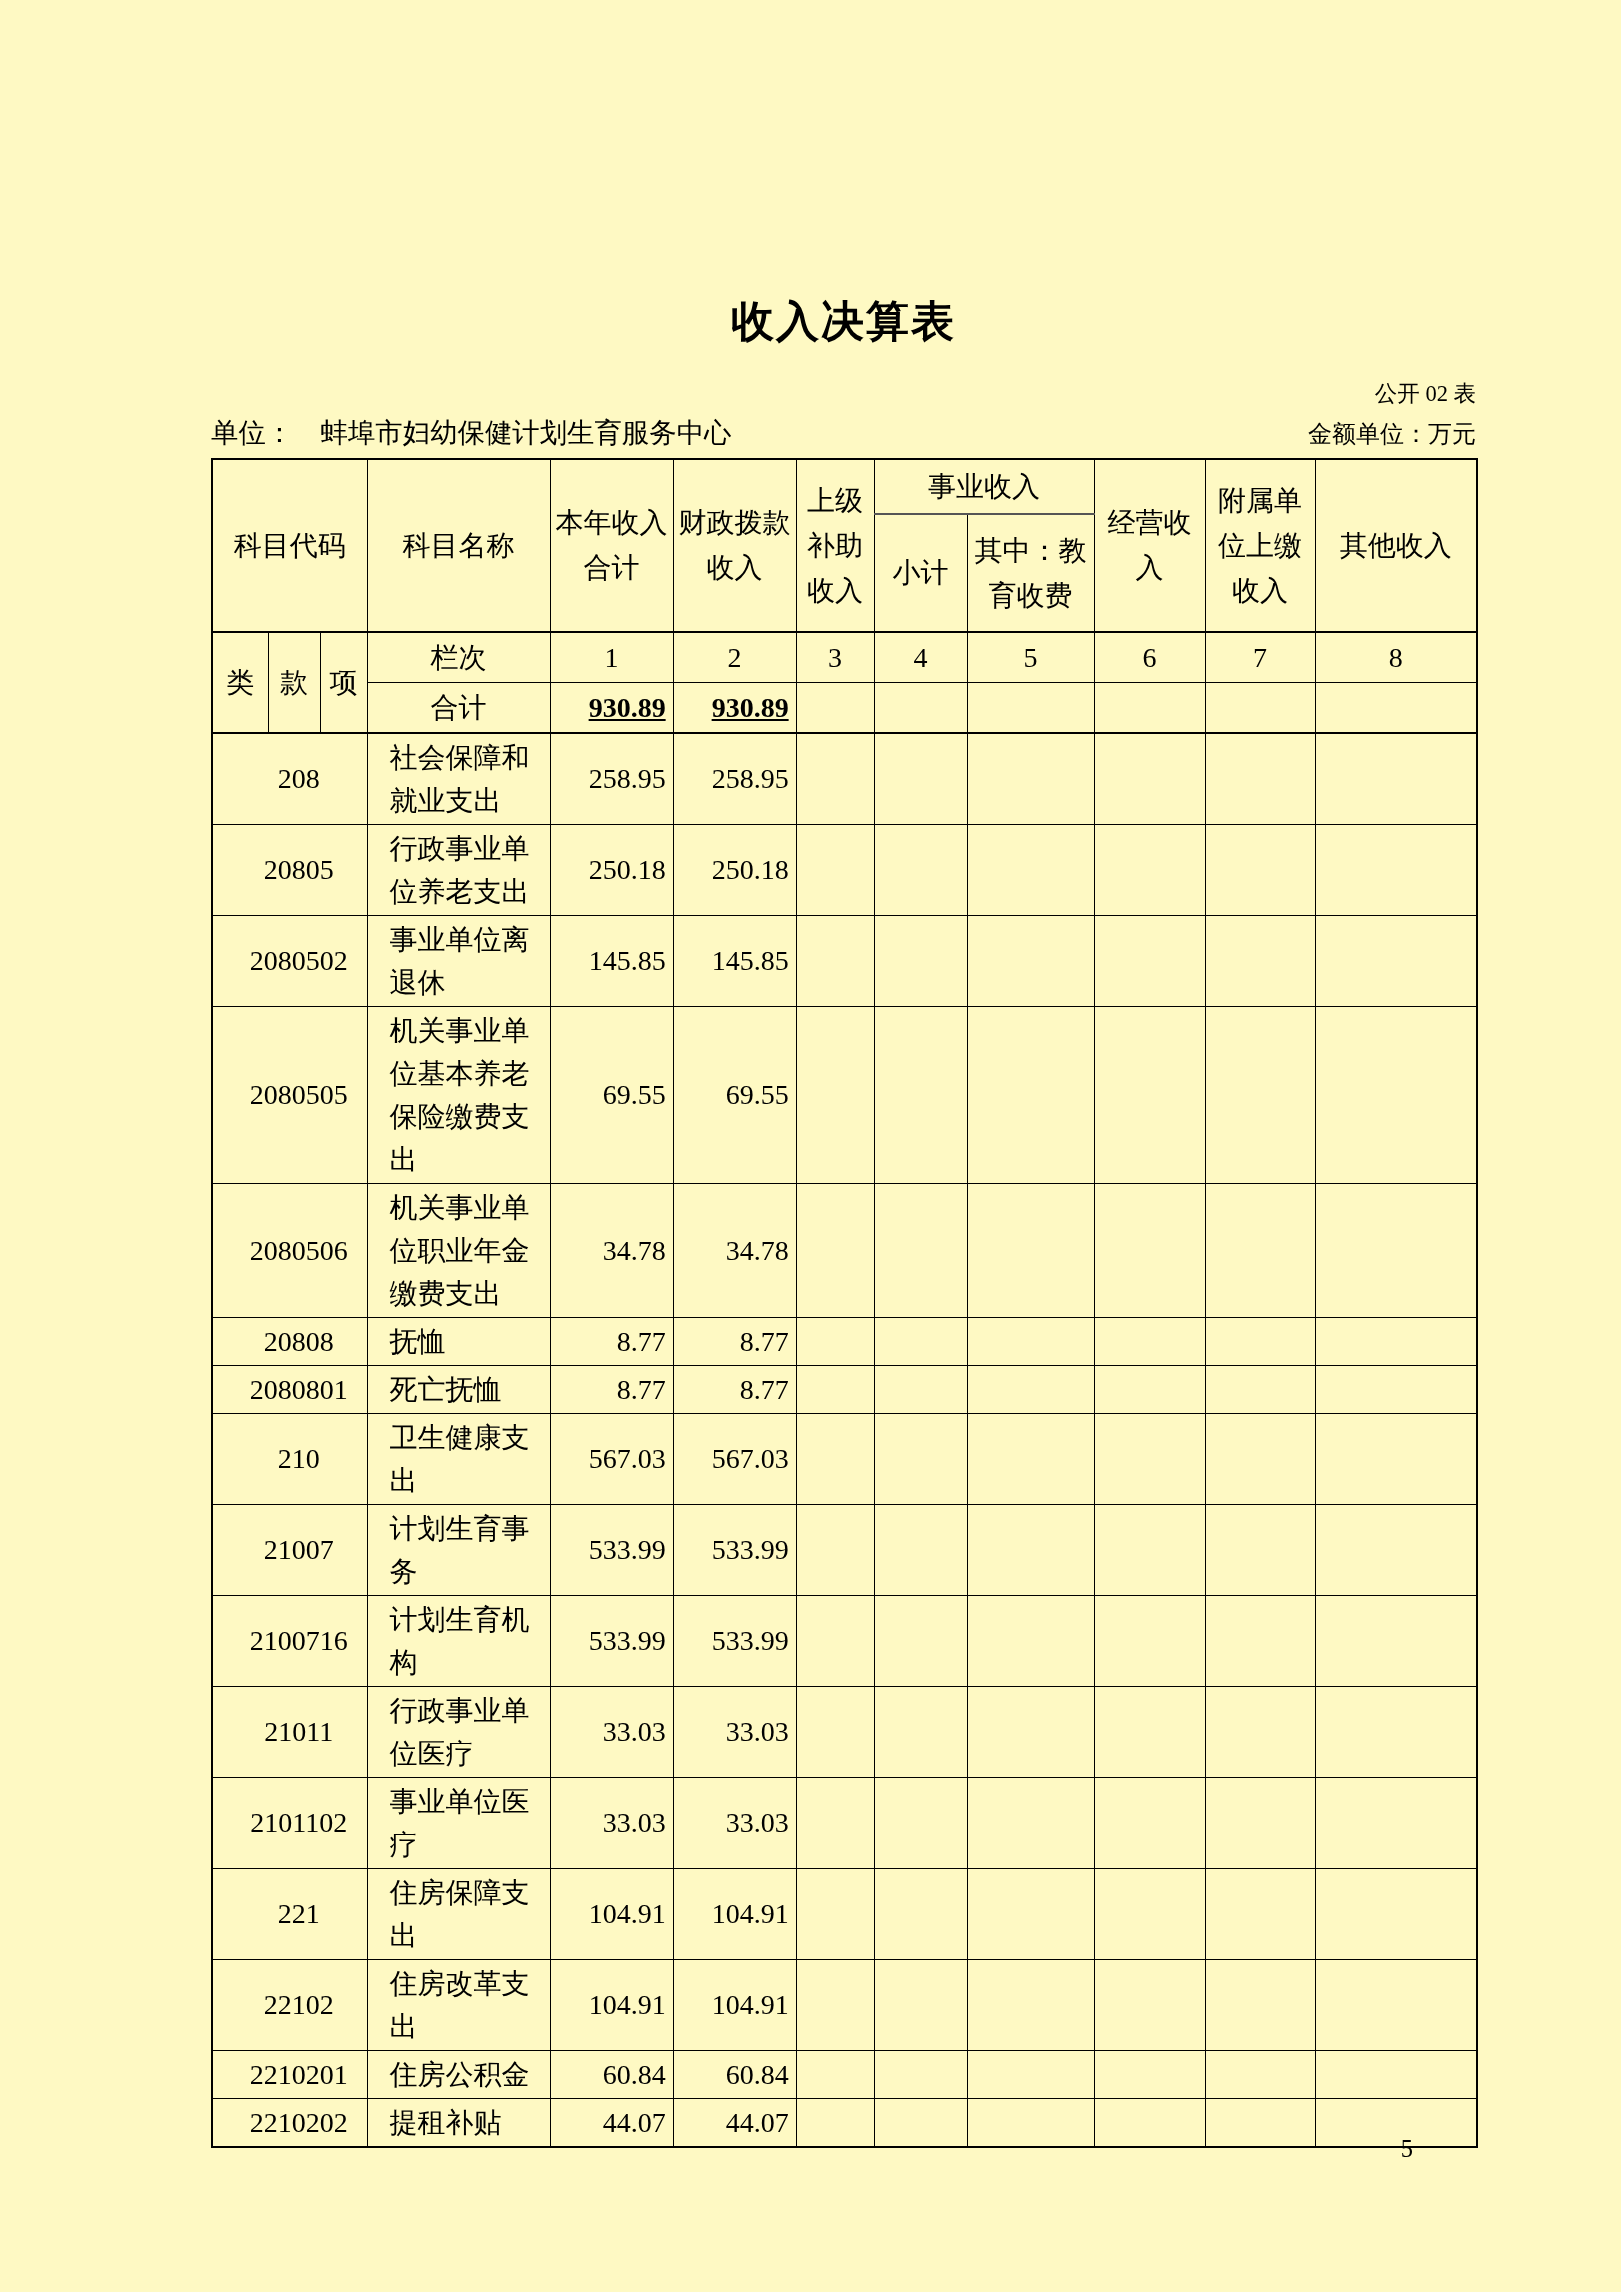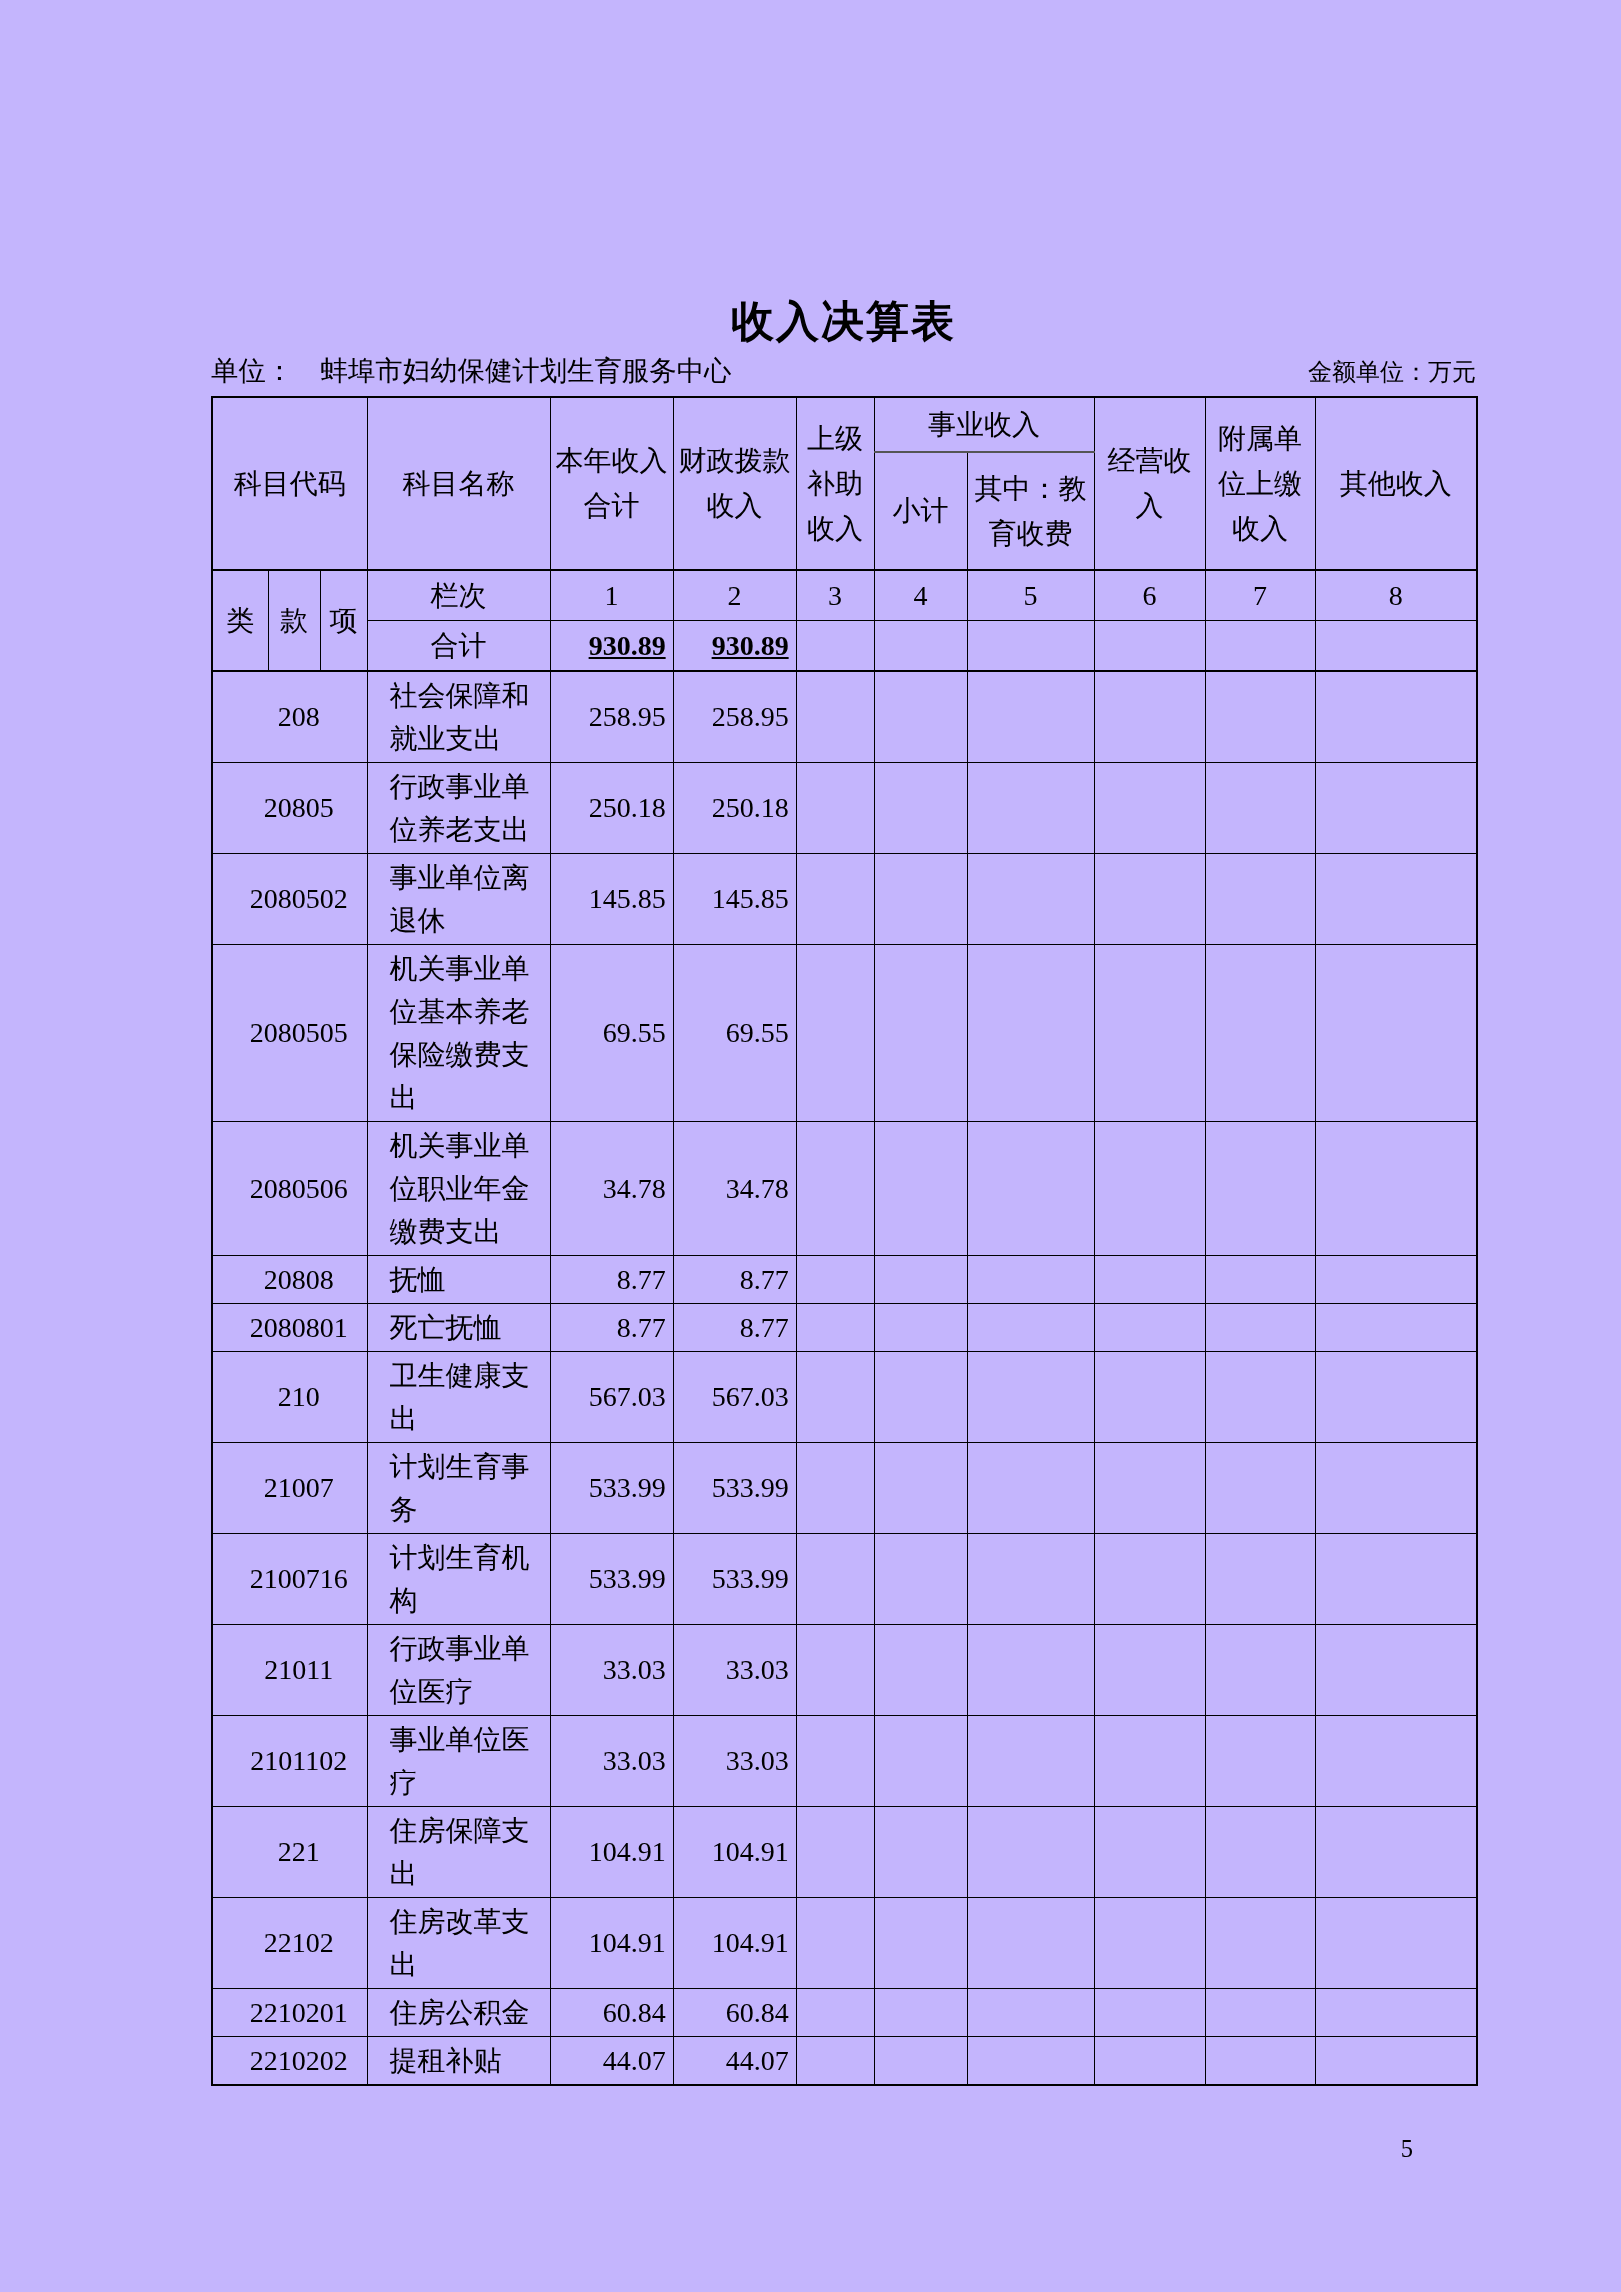--- a/index.html
+++ b/index.html
@@ -1,21 +1,21 @@
 <!DOCTYPE html>
 <html><head>
 <meta charset="utf-8">
 <style>
   html, body { margin: 0; padding: 0; background: #e8e8e8; }
   .page {
     position: relative;
     width: 1621px;
     height: 2293px;
     margin: 0 auto;
-    background: #c4b5fd;
+    background: #fef9c3;
     font-family: "Liberation Serif", "DejaVu Serif", serif;
     color: #000;
     overflow: hidden;
   }
   .content {
     position: absolute;
     left: 211px;
     top: 0;
     width: 1265px;
   }
@@ -103,20 +103,21 @@
   }
 </style>
 </head>
 <body>
 
 <div class="page">
   <div class="content">
 
     <h1 class="doc-title">收入决算表</h1>
 
+    <div class="form-label">公开 02 表</div>
 
     <div class="unit-row">
       <div class="unit-left">
         <span>单位：</span><span class="unit-name">蚌埠市妇幼保健计划生育服务中心</span>
       </div>
       <div class="amount-unit">金额单位：万元</div>
     </div>
 
     <table class="budget">
       <colgroup>

